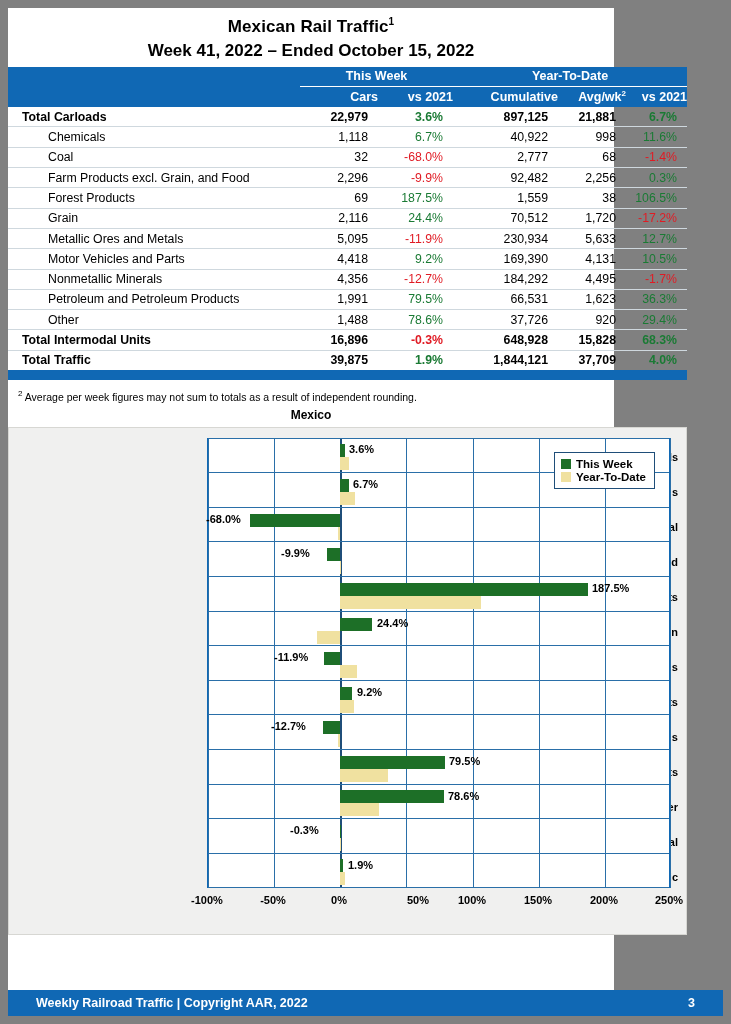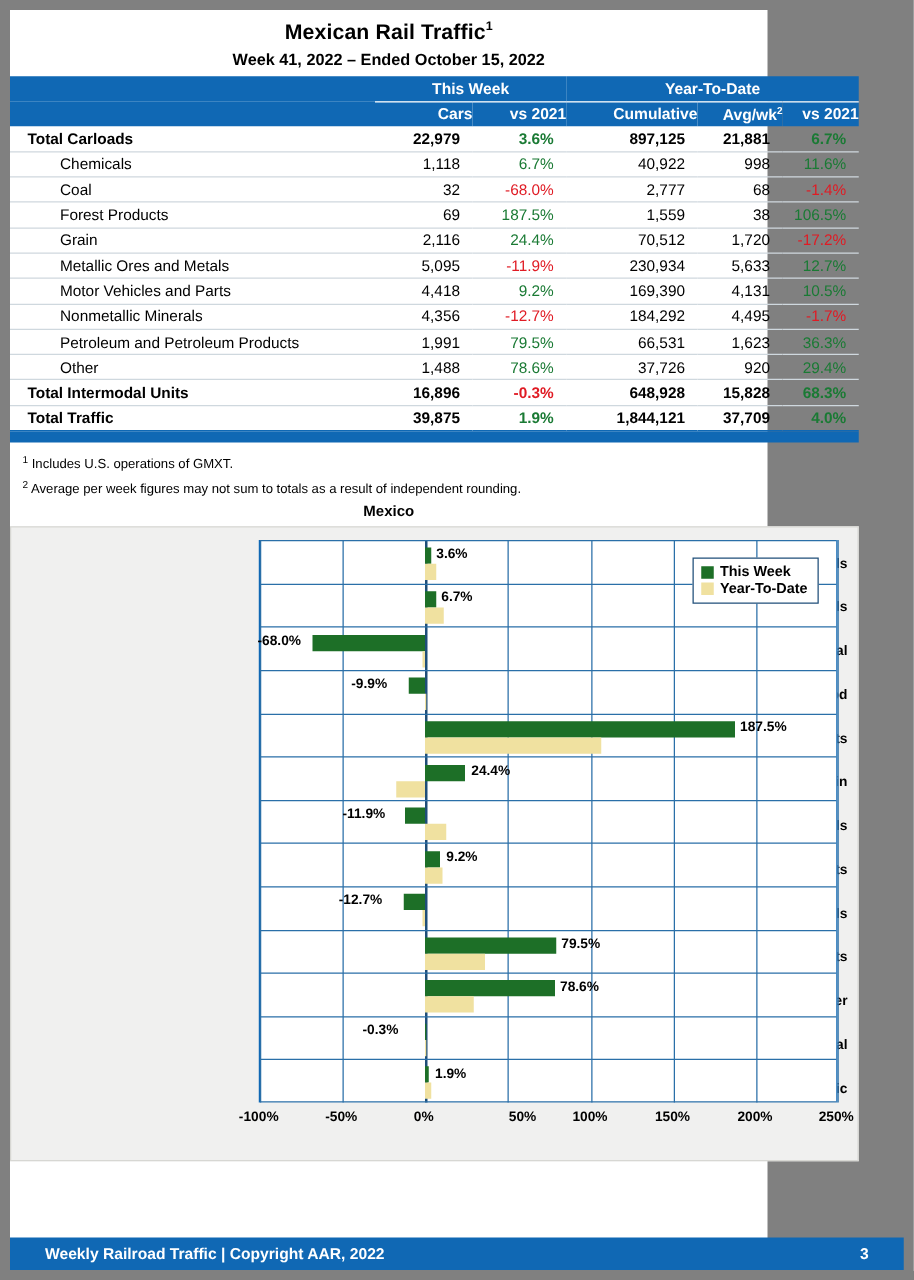--- a/index.html
+++ b/index.html
@@ -22,21 +22,21 @@
     text-align:center;
     font-size:17px;
     font-weight:bold;
     color:#000;
     padding-top:8px;
     letter-spacing:0.1px;
   }
   .title sup { font-size:10px; vertical-align:super; font-weight:bold;}
   .subtitle {
     text-align:center;
-    font-size:13px;
+    font-size:17px;
     font-weight:bold;
     color:#000;
     padding-top:4px;
     padding-bottom:6px;
   }
 
   
   table.main {
     border-collapse:collapse;
     width:679px;
@@ -203,20 +203,28 @@
       </tr>
       <tr class="row">
         <td class="lbl indent">Coal</td>
         <td class="num">32</td>
         <td class="pct neg">-68.0%</td>
         <td class="num">2,777</td>
         <td class="num">68</td>
         <td class="pct neg">-1.4%</td>
       </tr>
       <tr class="row">
+        <td class="lbl indent">Farm Products excl. Grain, and Food</td>
+        <td class="num">2,296</td>
+        <td class="pct neg">-9.9%</td>
+        <td class="num">92,482</td>
+        <td class="num">2,256</td>
+        <td class="pct pos">0.3%</td>
+      </tr>
+      <tr class="row">
         <td class="lbl indent">Forest Products</td>
         <td class="num">69</td>
         <td class="pct pos">187.5%</td>
         <td class="num">1,559</td>
         <td class="num">38</td>
         <td class="pct pos">106.5%</td>
       </tr>
       <tr class="row">
         <td class="lbl indent">Grain</td>
         <td class="num">2,116</td>
@@ -280,21 +288,20 @@
         <td class="num">1,844,121</td>
         <td class="num">37,709</td>
         <td class="pct pos">4.0%</td>
       </tr>
     </tbody>
   </table>
 
   <div class="blue-bar"></div>
 
   <div class="footnotes">
-    <div><sup>1</sup> <span>Includes U.S. operations of GMXT.</span></div>
     <div><sup>2</sup> <span>Average per week figures may not sum to totals as a result of independent rounding.</span></div>
   </div>
 
   <div class="chart-sub">Mexico</div>
 
   <div class="chart-box">
 
     <div class="catlabel" style="top:23px">Total Carloads</div>
     <div class="catlabel" style="top:58px">Chemicals</div>
     <div class="catlabel" style="top:93px">Coal</div>

